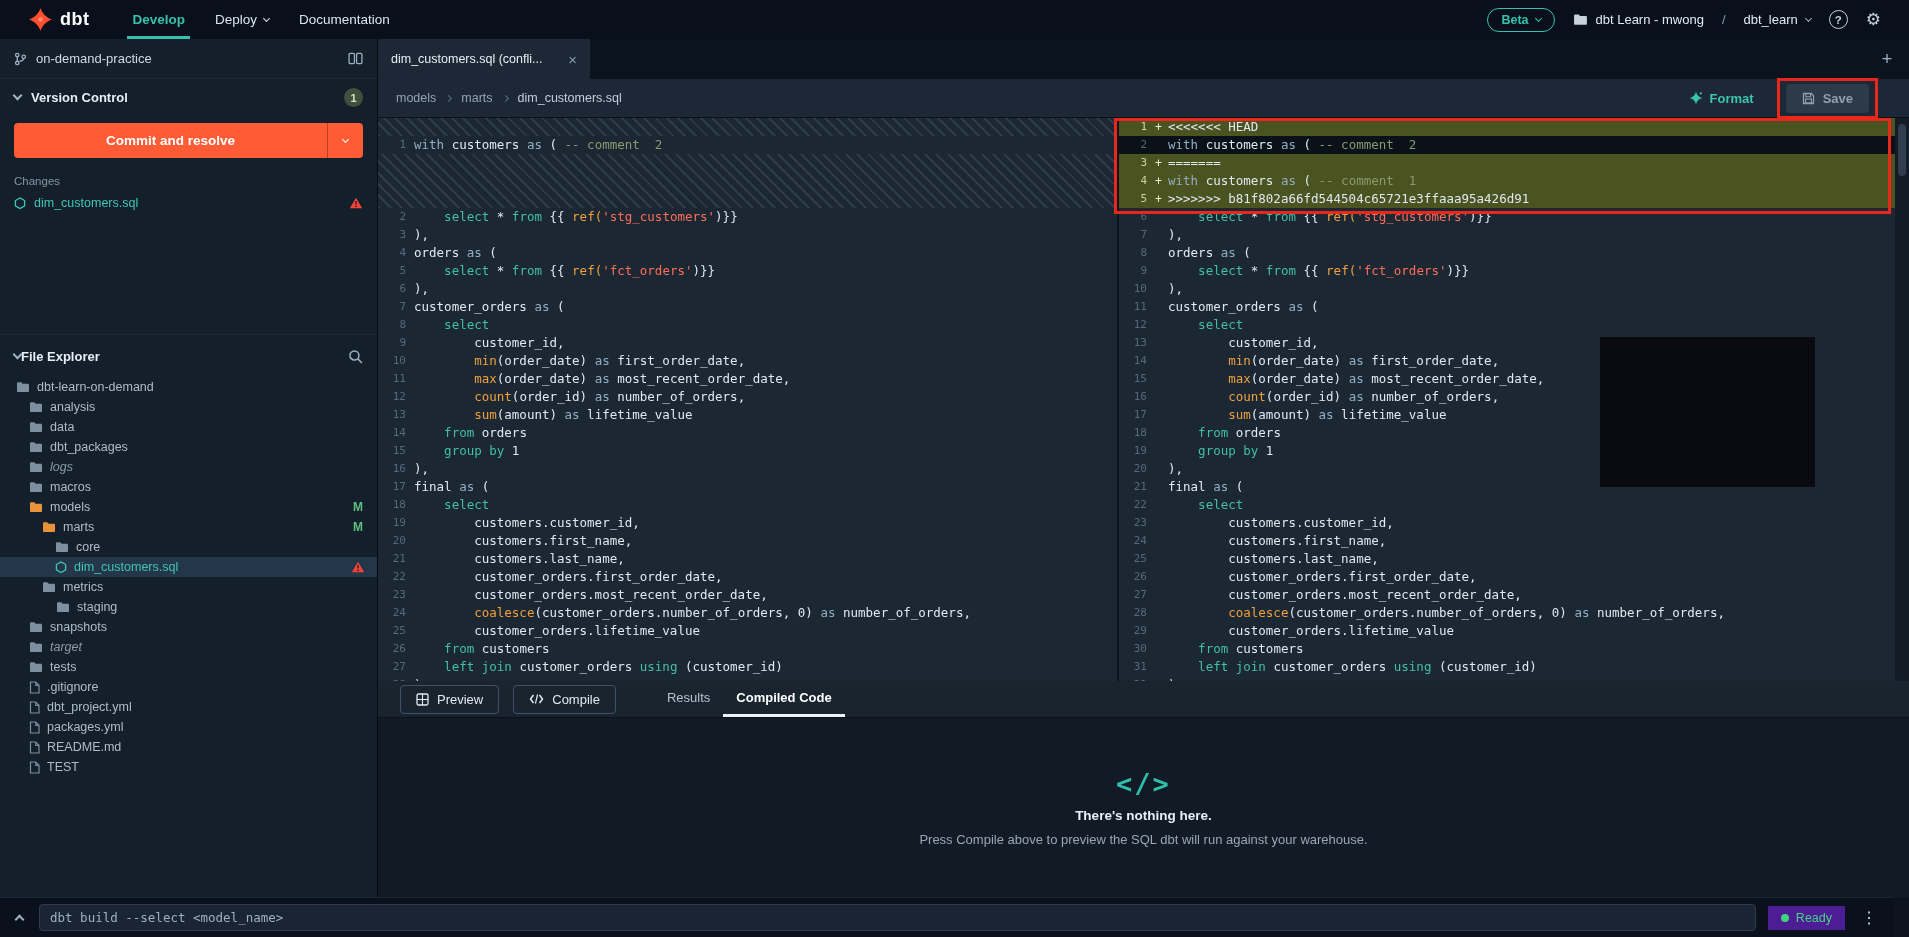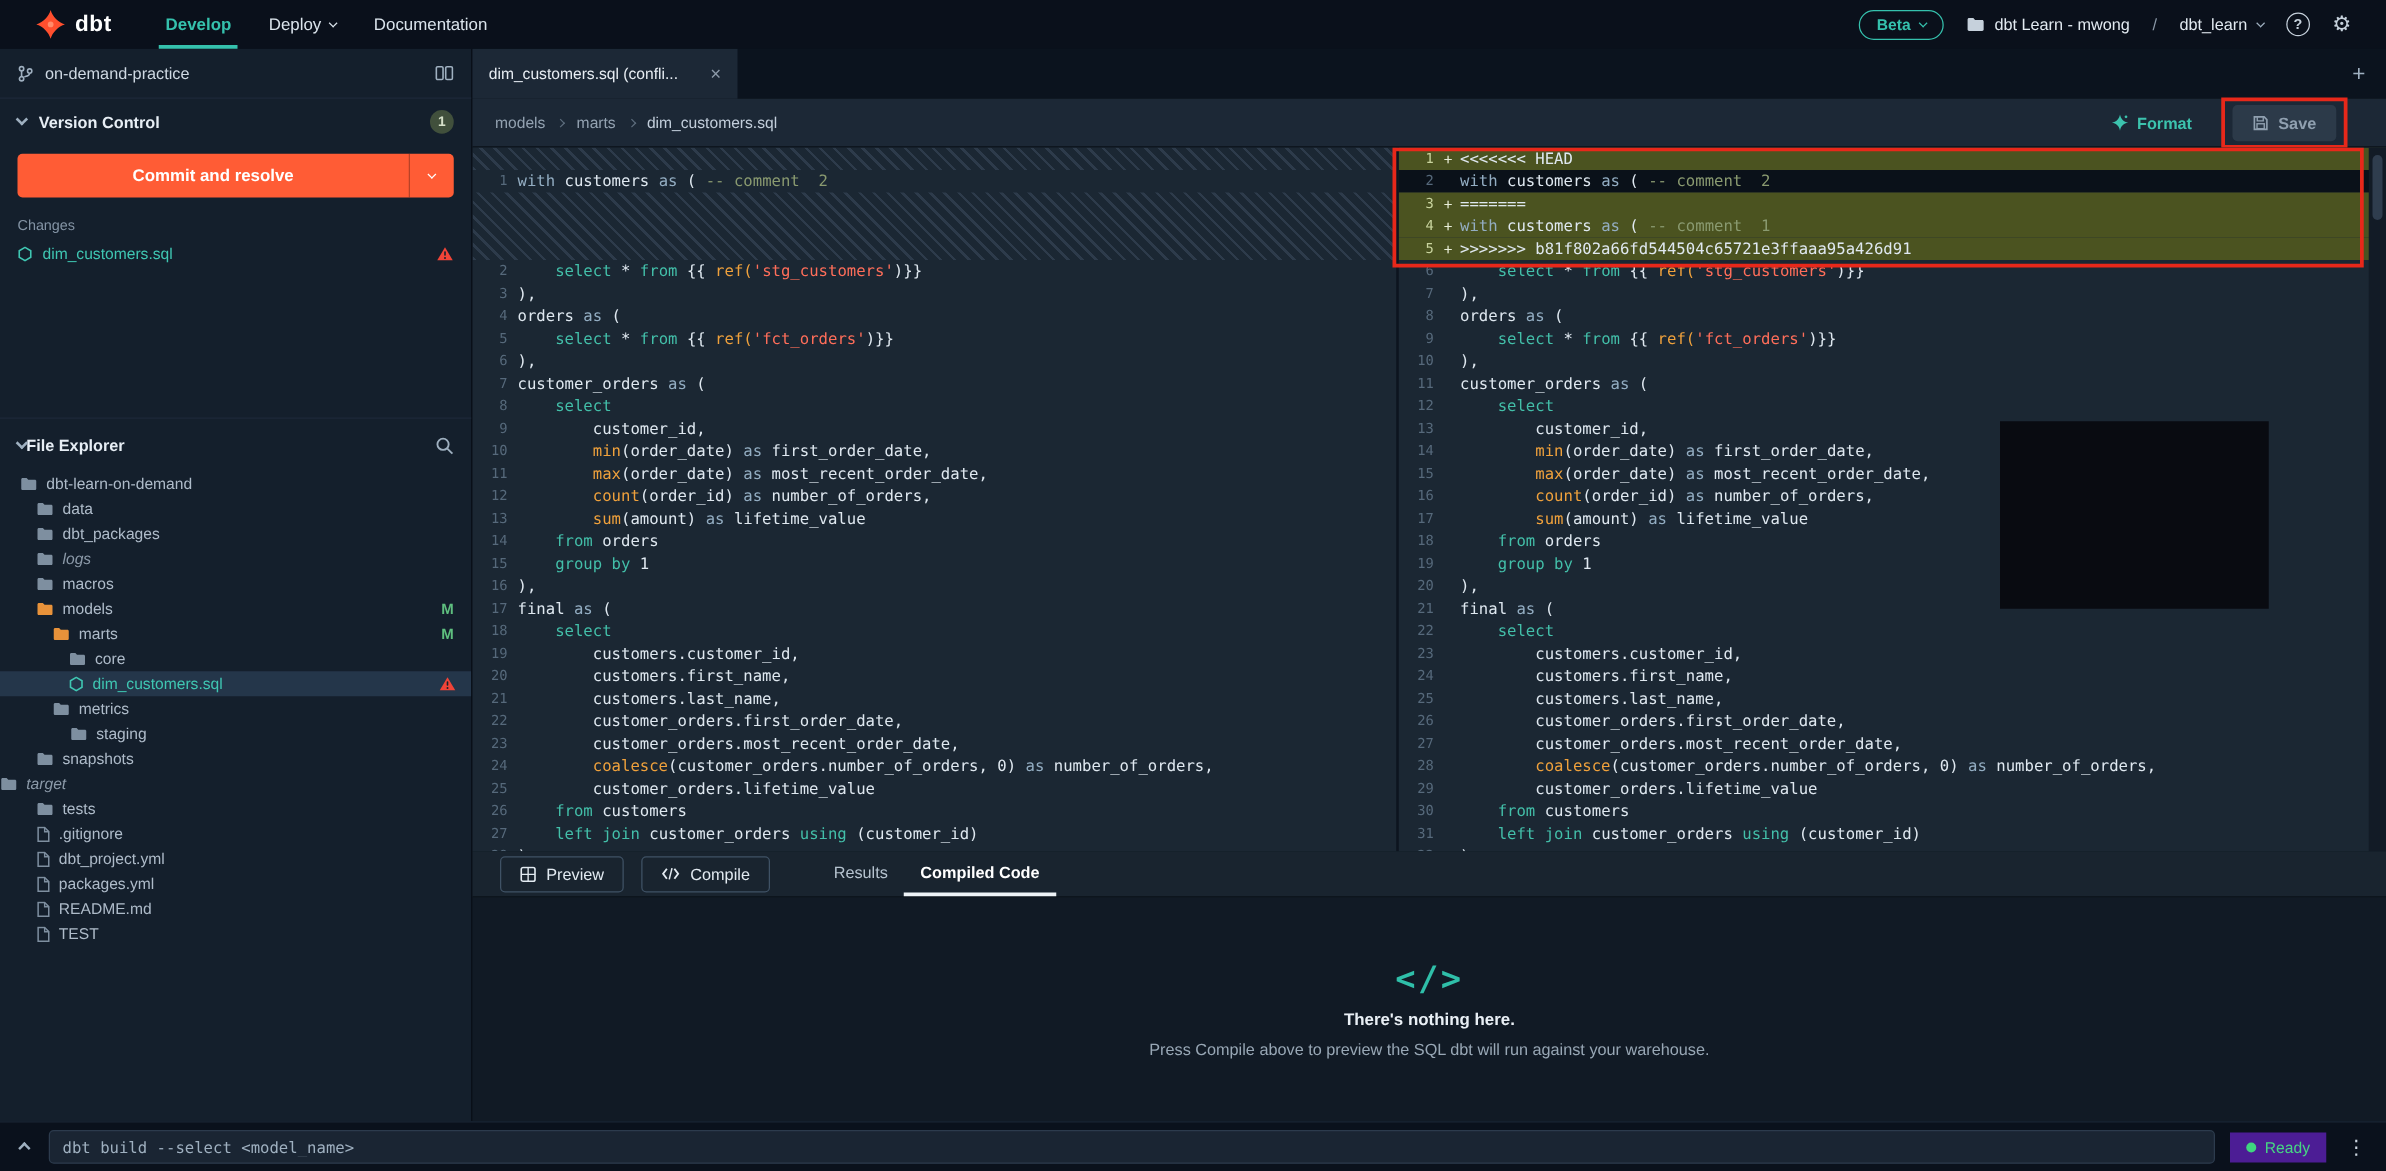--- a/index.html
+++ b/index.html
@@ -138,21 +138,21 @@
   .panel-tab { display:flex; align-items:center; padding:0 13px; font-size:13px; color:#b6c3cf;
     border-bottom:3px solid transparent; cursor:pointer; }
   .panel-tab.active { color:#fff; font-weight:bold; border-bottom-color:#eef3f7; }
   .empty { flex:1; background:#111a25; display:flex; flex-direction:column; align-items:center;
     justify-content:center; gap:9px; }
   .empty-icon { color:#2fbfa9; font:bold 27px "DejaVu Sans Mono", monospace; letter-spacing:2px; }
   .empty-title { color:#e9eff5; font-size:13.5px; font-weight:bold; }
   .empty-sub { color:#98a7b5; font-size:13px; }
 
   
-  .cmd-bar { position:absolute; left:0; right:0; bottom:0; height:40px; background:#0a111c;
+  .cmd-bar { position:absolute; left:0; right:16px; bottom:0; height:40px; background:#0a111c;
     border-top:1px solid #1a2634; display:flex; align-items:center; padding:0 12px; gap:12px; z-index:20; }
   .cmd-expand { color:#9fb0c0; cursor:pointer; padding:0 4px; }
   .cmd-input { flex:1; height:27px; background:#1a2533; border:1px solid #2c3b4d; border-radius:4px;
     color:#9fb0c0; font:12.5px "DejaVu Sans Mono", monospace; padding:0 10px; outline:none; }
   .status-pill { display:flex; align-items:center; gap:7px; background:#4c1d95; border-radius:0;
     padding:5px 13px; cursor:pointer; }
   .status-dot { width:8px; height:8px; border-radius:50%; background:#3fd47f; }
   .status-text { color:#46d683; font-size:12.5px; }
   .kebab { color:#cdd7e1; font-size:16px; padding:0 4px; cursor:pointer; }
 </style>
@@ -271,20 +271,28 @@
       </div>
       <div class="file-tree" id="file-tree" data-name="file-tree">
           <div class="tree-item" data-name="tree-item-dbt-learn-on-demand" style="padding-left: 16px;">
             <span class="icon t-folder" data-name="folder-icon">
               <svg width="14" height="12" viewBox="0 0 14 12">
                 <path d="M1 2.4c0-.6.5-1.1 1.1-1.1h3.2l1.3 1.4h5.3c.6 0 1.1.5 1.1 1.1v6.1c0 .6-.5 1.1-1.1 1.1H2.1c-.6 0-1.1-.5-1.1-1.1z" fill="currentColor"></path>
               </svg>
             </span>
             <span class="tree-name" data-name="tree-item-label">dbt-learn-on-demand</span>
           </div>
+          <div class="tree-item" data-name="tree-item-analysis" style="padding-left: 29px;">
+            <span class="icon t-folder" data-name="folder-icon">
+              <svg width="14" height="12" viewBox="0 0 14 12">
+                <path d="M1 2.4c0-.6.5-1.1 1.1-1.1h3.2l1.3 1.4h5.3c.6 0 1.1.5 1.1 1.1v6.1c0 .6-.5 1.1-1.1 1.1H2.1c-.6 0-1.1-.5-1.1-1.1z" fill="currentColor"></path>
+              </svg>
+            </span>
+            <span class="tree-name" data-name="tree-item-label">analysis</span>
+          </div>
           <div class="tree-item" data-name="tree-item-data" style="padding-left: 29px;">
             <span class="icon t-folder" data-name="folder-icon">
               <svg width="14" height="12" viewBox="0 0 14 12">
                 <path d="M1 2.4c0-.6.5-1.1 1.1-1.1h3.2l1.3 1.4h5.3c.6 0 1.1.5 1.1 1.1v6.1c0 .6-.5 1.1-1.1 1.1H2.1c-.6 0-1.1-.5-1.1-1.1z" fill="currentColor"></path>
               </svg>
             </span>
             <span class="tree-name" data-name="tree-item-label">data</span>
           </div>
           <div class="tree-item" data-name="tree-item-dbt_packages" style="padding-left: 29px;">
             <span class="icon t-folder" data-name="folder-icon">
@@ -368,21 +376,21 @@
             <span class="tree-name" data-name="tree-item-label">staging</span>
           </div>
           <div class="tree-item" data-name="tree-item-snapshots" style="padding-left: 29px;">
             <span class="icon t-folder" data-name="folder-icon">
               <svg width="14" height="12" viewBox="0 0 14 12">
                 <path d="M1 2.4c0-.6.5-1.1 1.1-1.1h3.2l1.3 1.4h5.3c.6 0 1.1.5 1.1 1.1v6.1c0 .6-.5 1.1-1.1 1.1H2.1c-.6 0-1.1-.5-1.1-1.1z" fill="currentColor"></path>
               </svg>
             </span>
             <span class="tree-name" data-name="tree-item-label">snapshots</span>
           </div>
-          <div class="tree-item italic" data-name="tree-item-target" style=" align-items: center;">
+          <div class="tree-item italic" data-name="tree-item-target" style="padding-left: 29px; align-items: center;">
             <span class="icon t-folder" data-name="folder-icon">
               <svg width="14" height="12" viewBox="0 0 14 12">
                 <path d="M1 2.4c0-.6.5-1.1 1.1-1.1h3.2l1.3 1.4h5.3c.6 0 1.1.5 1.1 1.1v6.1c0 .6-.5 1.1-1.1 1.1H2.1c-.6 0-1.1-.5-1.1-1.1z" fill="currentColor"></path>
               </svg>
             </span>
             <span class="tree-name" data-name="tree-item-label">target</span>
           </div>
           <div class="tree-item" data-name="tree-item-tests" style="padding-left: 29px;">
             <span class="icon t-folder" data-name="folder-icon">
               <svg width="14" height="12" viewBox="0 0 14 12">

